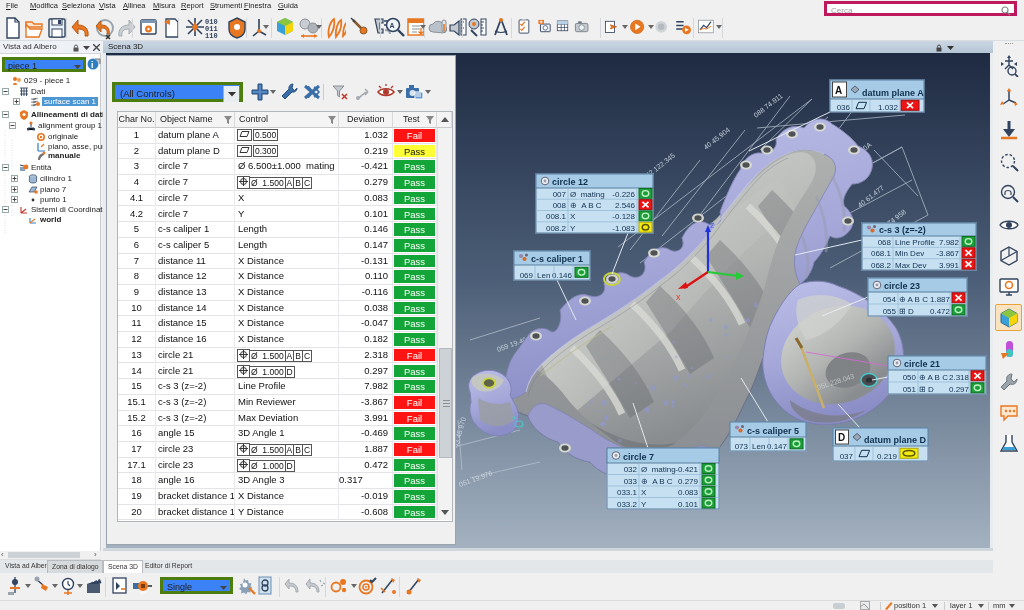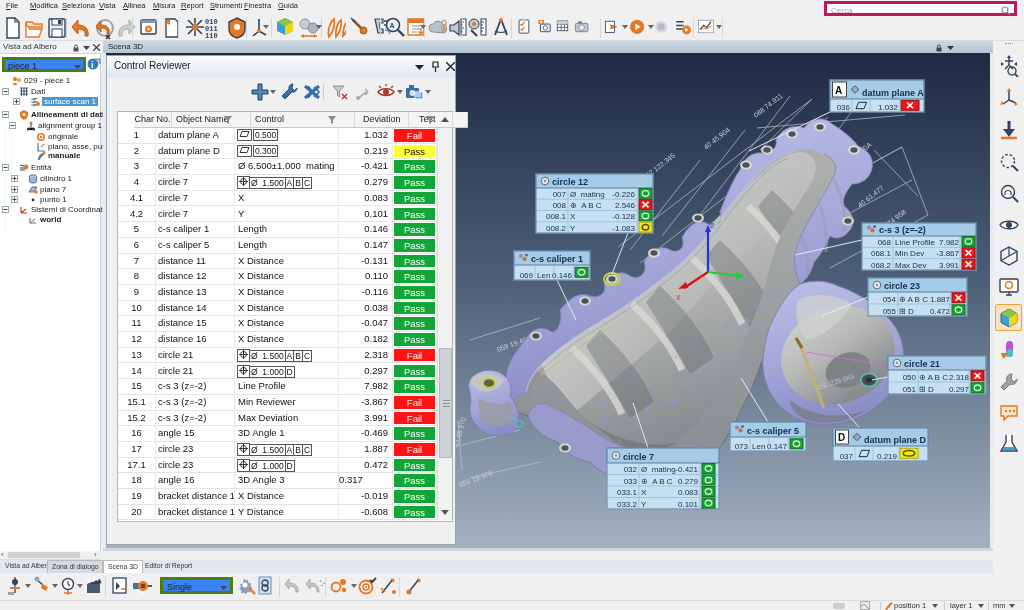--- a/index.html
+++ b/index.html
@@ -20,21 +20,21 @@
 .rtb{position:absolute;left:993px;top:41px;width:31px;height:569px;background:#f0f0f0;}
 .btabs{position:absolute;left:0;top:560px;width:993px;height:13px;background:#e4e7ea;font-size:6.8px;color:#333;}
 .btab{position:absolute;top:0;height:13px;padding:2px 4px 0 4px;}
 .btoolbar{position:absolute;left:0;top:573px;width:1024px;height:27px;background:#f0f0f0;}
 .statusbar{position:absolute;left:0;top:600px;width:1024px;height:10px;background:#f0f0f0;border-top:1px solid #dcdcdc;font-size:7.5px;color:#333;}
 .rev{position:absolute;left:106px;top:55px;width:350px;height:490px;background:#f0f0f0;border:1px solid #9aa4ae;}
 .revtitle{position:absolute;left:0;top:0;width:348px;height:21px;background:linear-gradient(#fefefe,#dde7f2);font-size:10px;color:#1a1a1a;}
 .revtools{position:absolute;left:0;top:21px;width:348px;height:32px;background:#f0f0f0;}
 .combo{position:absolute;background:#3b82f6;border:3px solid #4d7c0f;font-size:9.5px;color:#222;}
 .tbl{position:absolute;left:10px;top:55px;width:336px;height:411px;background:#fff;border:1px solid #b0b6bc;font-size:9.5px;color:#111;}
-.hdr{position:absolute;left:0;top:0;height:16px;background:#f4f4f4;border-bottom:1px solid #c9c9c9;border-right:1px solid #d9d9d9;color:#222;font-size:9px;white-space:nowrap;margin-left:16px;}
+.hdr{position:absolute;left:0;top:0;height:16px;background:#f4f4f4;border-bottom:1px solid #c9c9c9;border-right:1px solid #d9d9d9;color:#222;font-size:9px;white-space:nowrap;}
 .cell{position:absolute;border-bottom:1px solid #e4e4e8;border-right:1px solid #e9e9ed;white-space:nowrap;overflow:hidden;}
 .chip{position:absolute;font-size:9.5px;text-align:center;color:#fff;}
 .fcf{display:inline-block;border:1px solid #555;padding:0 1px;font-size:8.5px;line-height:10px;vertical-align:1px;}
 .funnel{position:absolute;width:9px;height:9px;}
 </style></head><body>
 
 <div class="menubar">
     <span style="left:6px"><u>F</u>ile</span>
     <span style="left:30px"><u>M</u>odifica</span>
     <span style="left:62px"><u>S</u>eleziona</span>
@@ -1014,33 +1014,24 @@
     <line x1="504" y1="444.5" x2="616" y2="444.5" stroke="#8fb6d2" stroke-width="0.7"></line>
     <text x="534" y="453.5" font-size="8" fill="#10304f" text-anchor="end">033.2</text>
     <text x="538" y="453.5" font-size="8" fill="#10304f">Y</text>
     <text x="595" y="453.5" font-size="8" fill="#10304f" text-anchor="end">0.101</text>
     <rect x="599" y="445.05" width="13" height="10" fill="#1c9e38" stroke="#0d6e20"></rect>
     <ellipse cx="605.5" cy="450.05" rx="3.3" ry="2.8" fill="none" stroke="#bff2c6" stroke-width="1.3"></ellipse>
     <line x1="536" y1="410" x2="536" y2="456" stroke="#8fb6d2" stroke-width="0.7"></line>
     <line x1="597" y1="410" x2="597" y2="456" stroke="#8fb6d2" stroke-width="0.7"></line>
 </svg>
 <div class="rev">
-<div class="revtitle">
-      <span class="abs" style="left:7px;top:4px">Control Reviewer</span>
-<svg class="abs" style="left:308px;top:9px" width="9" height="6">
-        <path d="M0 0h9L4.5 5z" fill="#222"></path>
-      </svg>
-<svg class="abs" style="left:324px;top:5px" width="9" height="12" viewBox="0 0 9 12">
-        <path d="M2 1h5v5H2zM1 6h7M4.5 6v5" stroke="#222" fill="none" stroke-width="1.2"></path>
-      </svg>
-<svg class="abs" style="left:339px;top:6px" width="9" height="9">
-        <path d="M0 0l9 9M9 0l-9 9" stroke="#222" stroke-width="1.4"></path>
-      </svg>
-    </div>
 <div class="revtools">
+      <div class="combo" style="left:5px;top:5px;width:131px;height:20px;padding:3px 5px;">(All Controls)<span class="abs" style="right:1px;top:1px;width:16px;height:16px;background:#e8edf2;border-left:1px solid #aab;"></span><svg class="abs" style="right:4px;top:7px" width="8" height="5">
+          <path d="M0 0h8L4 4.5z" fill="#333"></path>
+        </svg></div>
       <svg class="abs" style="left:143px;top:5px" width="20" height="20" viewBox="0 0 20 20">
         <path d="M8 2h4v6h6v4h-6v6H8v-6H2V8h6z" fill="#3a6ea8" stroke="#28517e"></path>
         <path d="M9 3h2v6h6v2h-6v6H9v-6H3V9h6z" fill="#6a9ad0" opacity="0.6"></path>
       </svg>
       <div class="caret" style="left:163px;top:13px;position:absolute"></div>
       <svg class="abs" style="left:172px;top:5px" width="20" height="20" viewBox="0 0 20 20">
         <path d="M14 2a4 4 0 00-4 5L3 14l3 3 7-7a4 4 0 005-4l-2.5 2.5L13 6z" fill="#3a6ea8" stroke="#28517e"></path>
       </svg>
       <svg class="abs" style="left:195px;top:5px" width="20" height="20" viewBox="0 0 20 20">
         <path d="M3 4l5 6-5 6h4l5-6-5-6zM13 4l-1.5 2L16 10l-4.5 4L13 16l5-6z" fill="#3a6ea8"></path>

